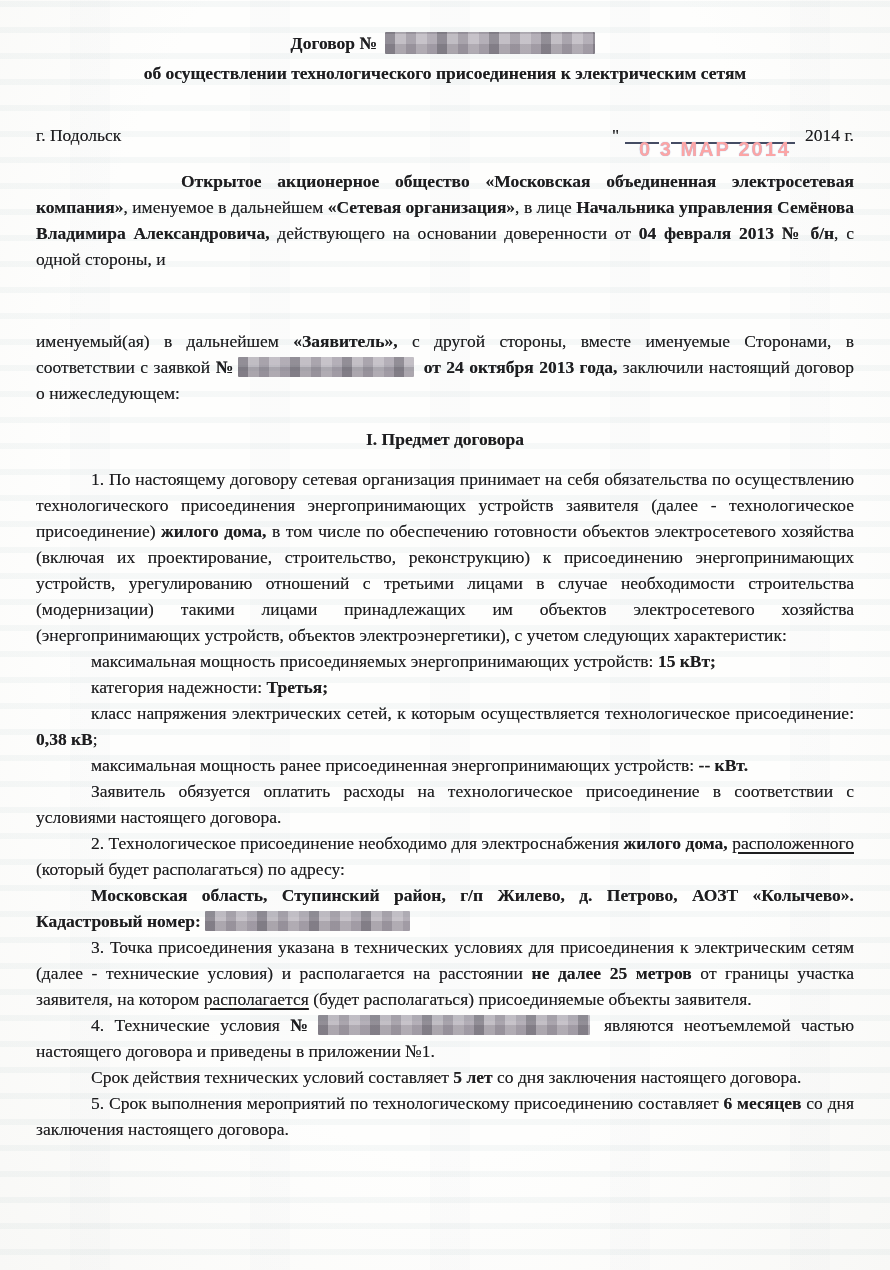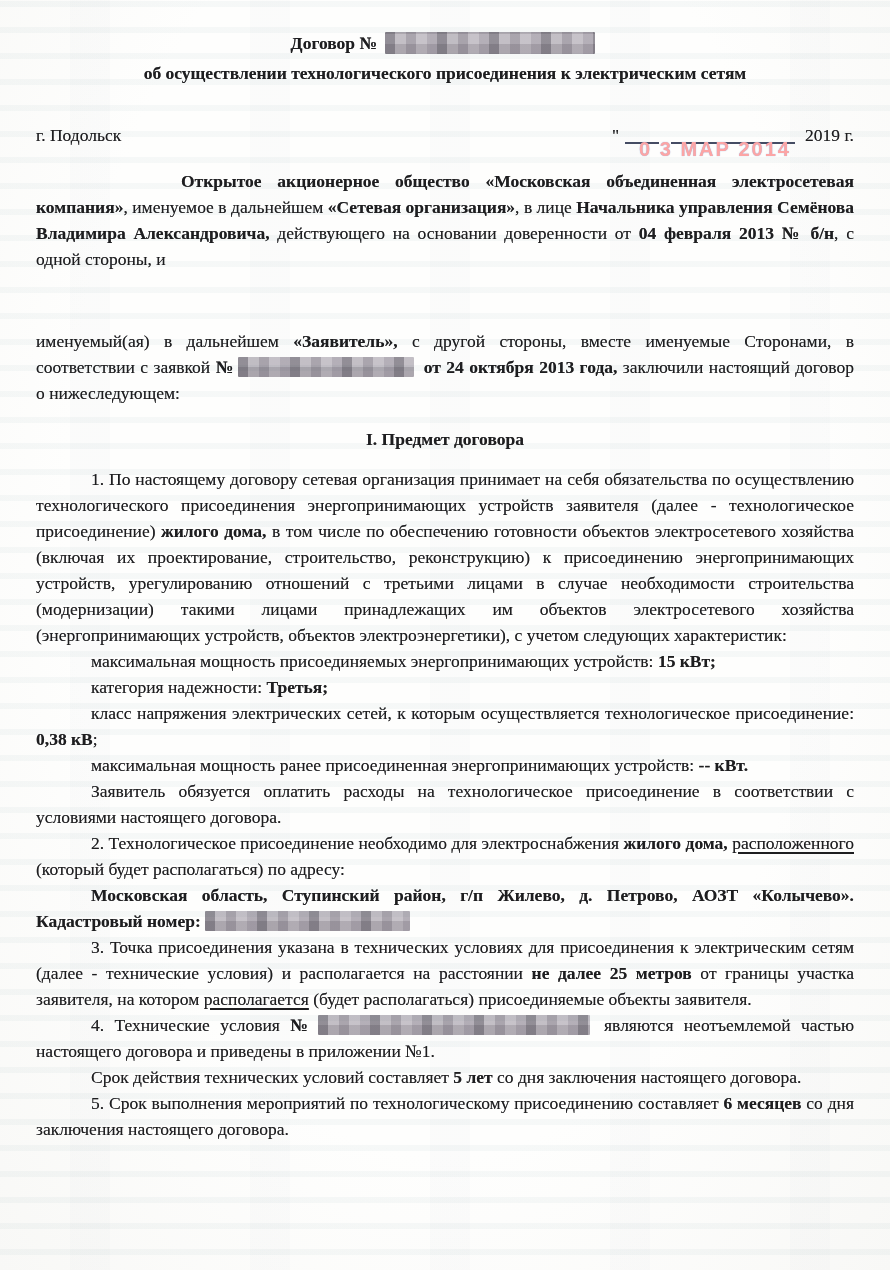--- a/index.html
+++ b/index.html
@@ -105,21 +105,21 @@
   <div class="title-line">об осуществлении технологического присоединения к электрическим сетям</div>
 
   <div class="date-row">
     <div class="city">г. Подольск</div>
     <div class="date-group">
       <span class="dg-quote">"</span>
       <span class="line-short"></span>
       <span class="line-long">
         <span class="stamp">0 3 МАР 2014</span>
       </span>
-      <span class="year">2019 г.</span>
+      <span class="year">2014 г.</span>
     </div>
   </div>
 
   <div class="doc-body">
       <div class="para p-indent-xl"><span class="b">Открытое акционерное общество «Московская объединенная электросетевая компания»</span><span>, именуемое в дальнейшем </span><span class="b">«Сетевая организация»</span><span>, в лице </span><span class="b">Начальника управления Семёнова Владимира Александровича,</span><span> действующего на основании  доверенности от </span><span class="b">04 февраля 2013 № б/н</span><span>, с одной стороны, и</span></div>
       <div class="para gap-top"><span>именуемый(ая) в дальнейшем </span><span class="b">«Заявитель»,</span><span> с другой стороны, вместе именуемые Сторонами, в соответствии с заявкой </span><span class="b">№</span><span class="redacted" style="width: 176px;"></span><span> </span><span class="b">от 24 октября 2013 года,</span><span> заключили настоящий договор о нижеследующем:</span></div>
       <div class="para heading"><span class="b">I. Предмет договора</span></div>
       <div class="para p-indent"><span>1. По настоящему договору сетевая организация принимает на себя обязательства по осуществлению технологического присоединения энергопринимающих устройств заявителя (далее - технологическое присоединение) </span><span class="b">жилого дома,</span><span> в том числе по обеспечению готовности объектов электросетевого хозяйства (включая их проектирование, строительство, реконструкцию) к присоединению энергопринимающих устройств, урегулированию отношений с третьими лицами в случае необходимости строительства (модернизации) такими лицами принадлежащих им объектов электросетевого хозяйства (энергопринимающих устройств, объектов электроэнергетики), с учетом следующих характеристик:</span></div>
       <div class="para p-indent"><span>максимальная мощность присоединяемых энергопринимающих устройств: </span><span class="b">15 кВт;</span></div>
       <div class="para p-indent"><span>категория надежности: </span><span class="b">Третья;</span></div>

